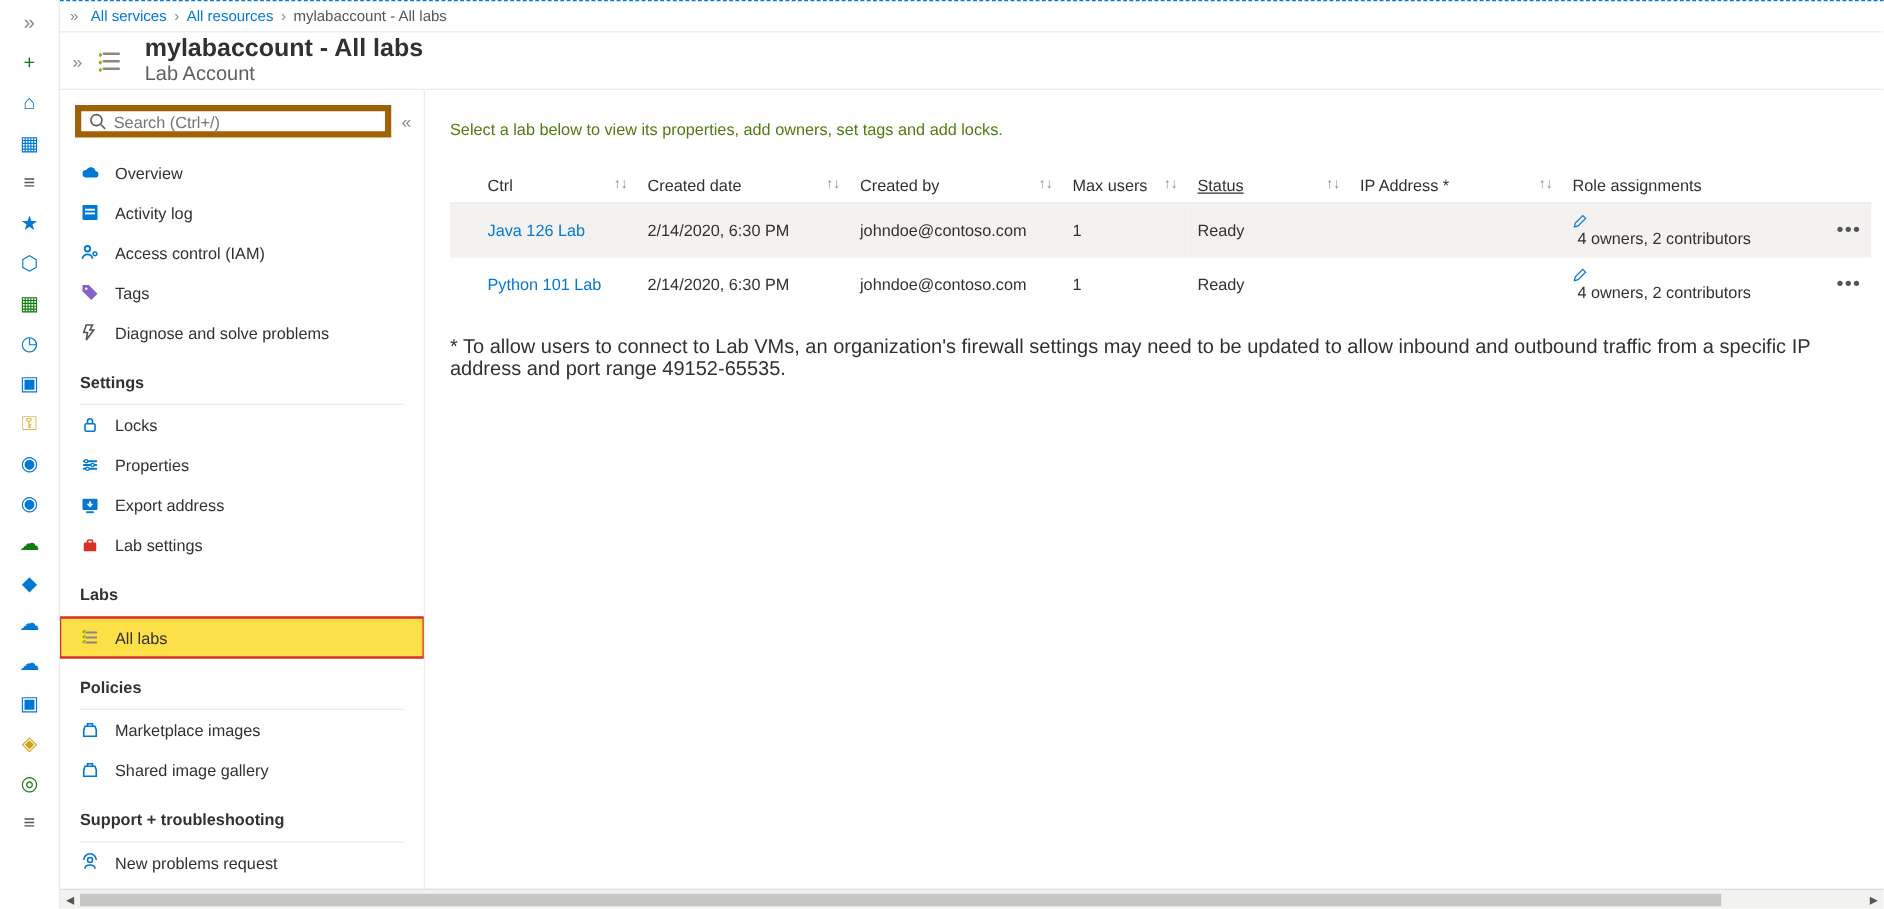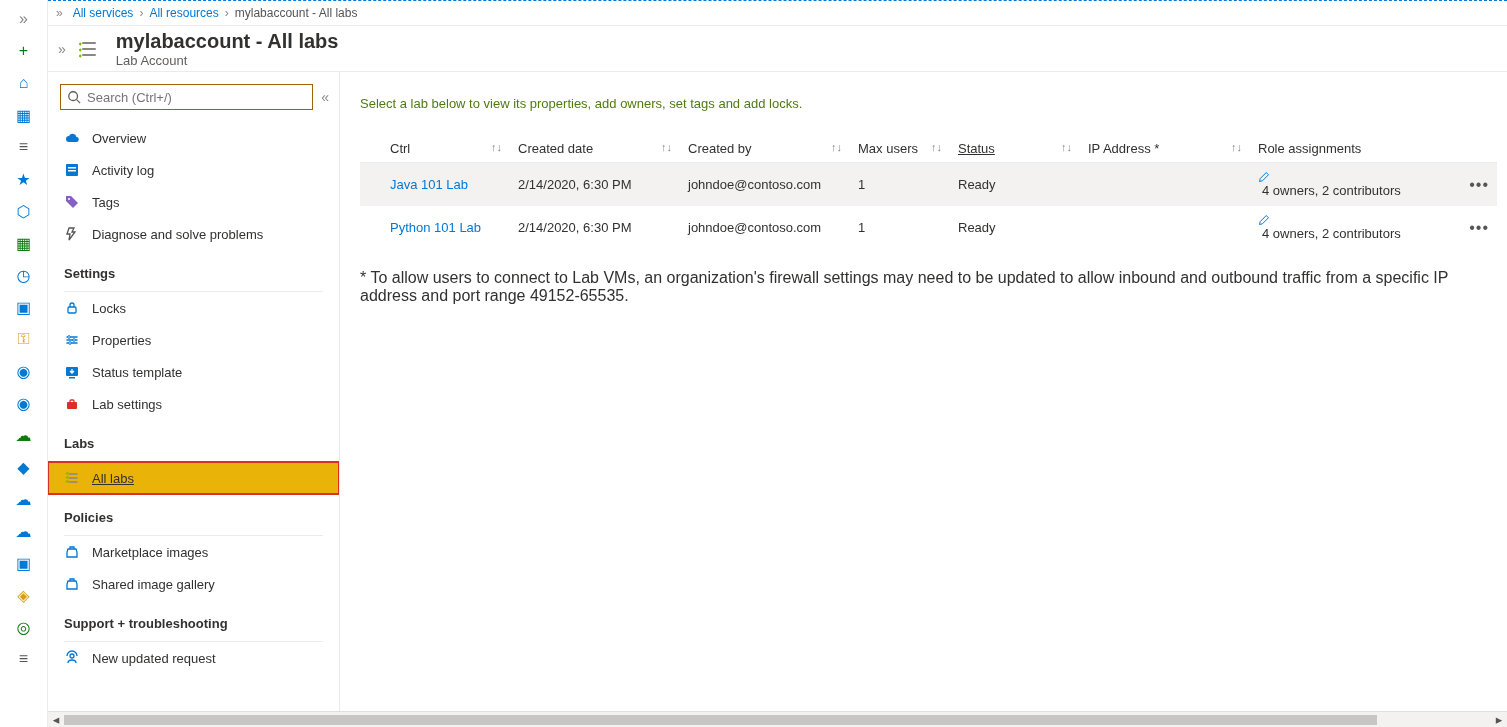--- a/index.html
+++ b/index.html
@@ -14,33 +14,33 @@
   .crumbs a { color: #0078d4; text-decoration: none; cursor: pointer; }
   .crumbs .sep { color: #888; }
   .crumbs .cur { color: #555; }
   .crumbs .chev { color: #888; margin-right: 4px; cursor: pointer; }
 
   
   .titlebar { position: absolute; left: 48px; top: 26px; right: 0; height: 46px; border-bottom: 1px solid #edebe9; display: flex; align-items: center; padding-left: 10px; gap: 12px; }
   .titlebar .collapse { color: #888; cursor: pointer; font-size: 14px; }
   .titlebar .ticon { width: 26px; height: 26px; display:flex; align-items:center; justify-content:center; }
   .titlebar .tt h1 { font-size: 20px; font-weight: 600; }
-  .titlebar .tt .sub { font-size: 13px; color: #605e5c; }
+  .titlebar .tt .sub { font-size: 16px; color: #605e5c; }
 
   
   .menu { position: absolute; left: 48px; top: 72px; width: 292px; bottom: 10px; border-right: 1px solid #edebe9; padding: 12px 0 0 0; overflow: hidden; }
   .menu .searchrow { display: flex; align-items: center; padding: 0 10px 12px 12px; gap: 8px; }
-  .menu .searchbox { flex: 1; display: flex; align-items: center; border: 1px solid #a16207; height: 26px; padding: 0 6px; gap: 6px; }
+  .menu .searchbox { flex: 1; display: flex; align-items: center; border: 5px solid #a16207; height: 26px; padding: 0 6px; gap: 6px; }
   .menu .searchbox input { border: none; outline: none; flex: 1; font-size: 13px; background: transparent; }
   .menu .collapse2 { color: #888; cursor: pointer; font-size: 14px; }
   .menu .item { display: flex; align-items: center; height: 32px; padding: 0 16px; gap: 12px; cursor: pointer; }
   .menu .item .mi { width: 16px; height: 16px; display:flex; align-items:center; justify-content:center; font-size: 14px; }
   .menu .group { font-weight: 600; padding: 16px 16px 6px 16px; font-size: 13px; }
   .menu .hr { height: 1px; background: #edebe9; margin: 4px 16px 0 16px; }
-  .menu .item.selected { background: #eab308; outline: 2px solid #d93025; outline-offset: -1px; text-decoration: underline; }
+  .menu .item.selected { background: #fde047; outline: 2px solid #d93025; outline-offset: -1px; }
 
   
   .main { position: absolute; left: 340px; top: 72px; right: 0; bottom: 18px; padding: 24px 10px 0 20px; }
   .main .hint { color: #4d7c0f; font-size: 13px; margin-bottom: 24px; }
   .main .foot { color: #323130; font-size: 16px; margin-top: 20px; }
 
   
   table { width: 100%; border-collapse: collapse; }
   th { text-align: left; font-weight: 400; font-size: 13px; padding: 6px 8px; border-bottom: 1px solid #edebe9; position: relative; }
   th .sort { color: #888; font-size: 11px; cursor: pointer; float: right; }
@@ -136,20 +136,30 @@
             <rect x="2" y="2" width="12" height="12" rx="1" fill="#0078d4"></rect>
             <rect x="4" y="5" width="8" height="1.5" fill="#fff"></rect>
             <rect x="4" y="8" width="8" height="1.5" fill="#fff"></rect>
           </svg>
         </span>
         <span>Activity log</span>
       </div>
       <div class="item">
         <span class="mi">
           <svg width="16" height="16" viewBox="0 0 16 16">
+            <circle cx="6" cy="5" r="2.2" fill="none" stroke="#0078d4" stroke-width="1.5"></circle>
+            <path d="M2 13c0-2 2-3.5 4-3.5s4 1.5 4 3.5" fill="none" stroke="#0078d4" stroke-width="1.5"></path>
+            <circle cx="12" cy="9" r="1.5" fill="none" stroke="#0078d4" stroke-width="1.2"></circle>
+          </svg>
+        </span>
+        <span>Access control (IAM)</span>
+      </div>
+      <div class="item">
+        <span class="mi">
+          <svg width="16" height="16" viewBox="0 0 16 16">
             <path d="M2 2h5l7 7-5 5-7-7V2z" fill="#8661c5"></path>
             <circle cx="5" cy="5" r="1" fill="#fff"></circle>
           </svg>
         </span>
         <span>Tags</span>
       </div>
       <div class="item">
         <span class="mi">
           <svg width="16" height="16" viewBox="0 0 16 16">
             <path d="M5 2l-2 6h3l-1 6 6-8H8l2-4H5z" fill="none" stroke="#555" stroke-width="1.3"></path>
@@ -182,21 +192,21 @@
         <span>Properties</span>
       </div>
       <div class="item">
         <span class="mi">
           <svg width="16" height="16" viewBox="0 0 16 16">
             <rect x="2" y="3" width="12" height="9" rx="1" fill="#0078d4"></rect>
             <rect x="5" y="13" width="6" height="1.5" fill="#0078d4"></rect>
             <path d="M8 5v4m-2-2l2 2 2-2" stroke="#fff" stroke-width="1.3" fill="none"></path>
           </svg>
         </span>
-        <span>Status template</span>
+        <span>Export address</span>
       </div>
       <div class="item">
         <span class="mi">
           <svg width="16" height="16" viewBox="0 0 16 16">
             <rect x="3" y="6" width="10" height="7" rx="1" fill="#d93025"></rect>
             <rect x="6" y="4" width="4" height="3" rx="1" fill="none" stroke="#d93025" stroke-width="1.3"></rect>
           </svg>
         </span>
         <span>Lab settings</span>
       </div>
@@ -234,21 +244,21 @@
       <div class="group">Support + troubleshooting</div>
       <div class="hr"></div>
       <div class="item">
         <span class="mi">
           <svg width="16" height="16" viewBox="0 0 16 16">
             <circle cx="8" cy="6" r="2" fill="none" stroke="#0078d4" stroke-width="1.3"></circle>
             <path d="M4 13c0-2 2-3 4-3s4 1 4 3" fill="none" stroke="#0078d4" stroke-width="1.3"></path>
             <path d="M3 6a5 5 0 0110 0" fill="none" stroke="#0078d4" stroke-width="1.3"></path>
           </svg>
         </span>
-        <span>New updated request</span>
+        <span>New problems request</span>
       </div>
     </div>
 </div>
 
 <div class="main">
   <div class="hint">Select a lab below to view its properties, add owners, set tags and add locks.</div>
   <table>
     <thead>
         <tr id="thead-row">
           <th style="width: 150px; padding-left: 30px;"><span>Ctrl</span><span class="sort">↑↓</span></th>
@@ -256,21 +266,21 @@
           <th style="width: 170px; margin-left: 28px;"><span>Created by</span><span class="sort">↑↓</span></th>
           <th style="width: 100px;"><span>Max users</span><span class="sort">↑↓</span></th>
           <th style="width: 130px; text-decoration: underline;"><span>Status</span><span class="sort">↑↓</span></th>
           <th style="width: 170px;"><span>IP Address *</span><span class="sort">↑↓</span></th>
           <th><span>Role assignments</span></th>
           <th style="width: 30px;"></th>
         </tr>
       </thead>
     <tbody id="tbody">
         <tr class="hovered">
-          <td style="padding-left: 30px;"><span class="linkcell">Java 101 Lab</span></td>
+          <td style="padding-left: 30px;"><span class="linkcell">Java 126 Lab</span></td>
           <td><span>2/14/2020, 6:30 PM</span></td>
           <td><span>johndoe@contoso.com</span></td>
           <td><span>1</span></td>
           <td><span>Ready</span></td>
           <td><span></span></td>
           <td><span class="editico"><svg width="12" height="12" viewBox="0 0 16 16">
                 <path d="M2 14l1-4 8-8 3 3-8 8-4 1z" fill="none" stroke="#0078d4" stroke-width="1.3"></path>
               </svg></span><span>4 owners, 2 contributors</span></td>
           <td><span class="dots">•••</span></td>
         </tr>

